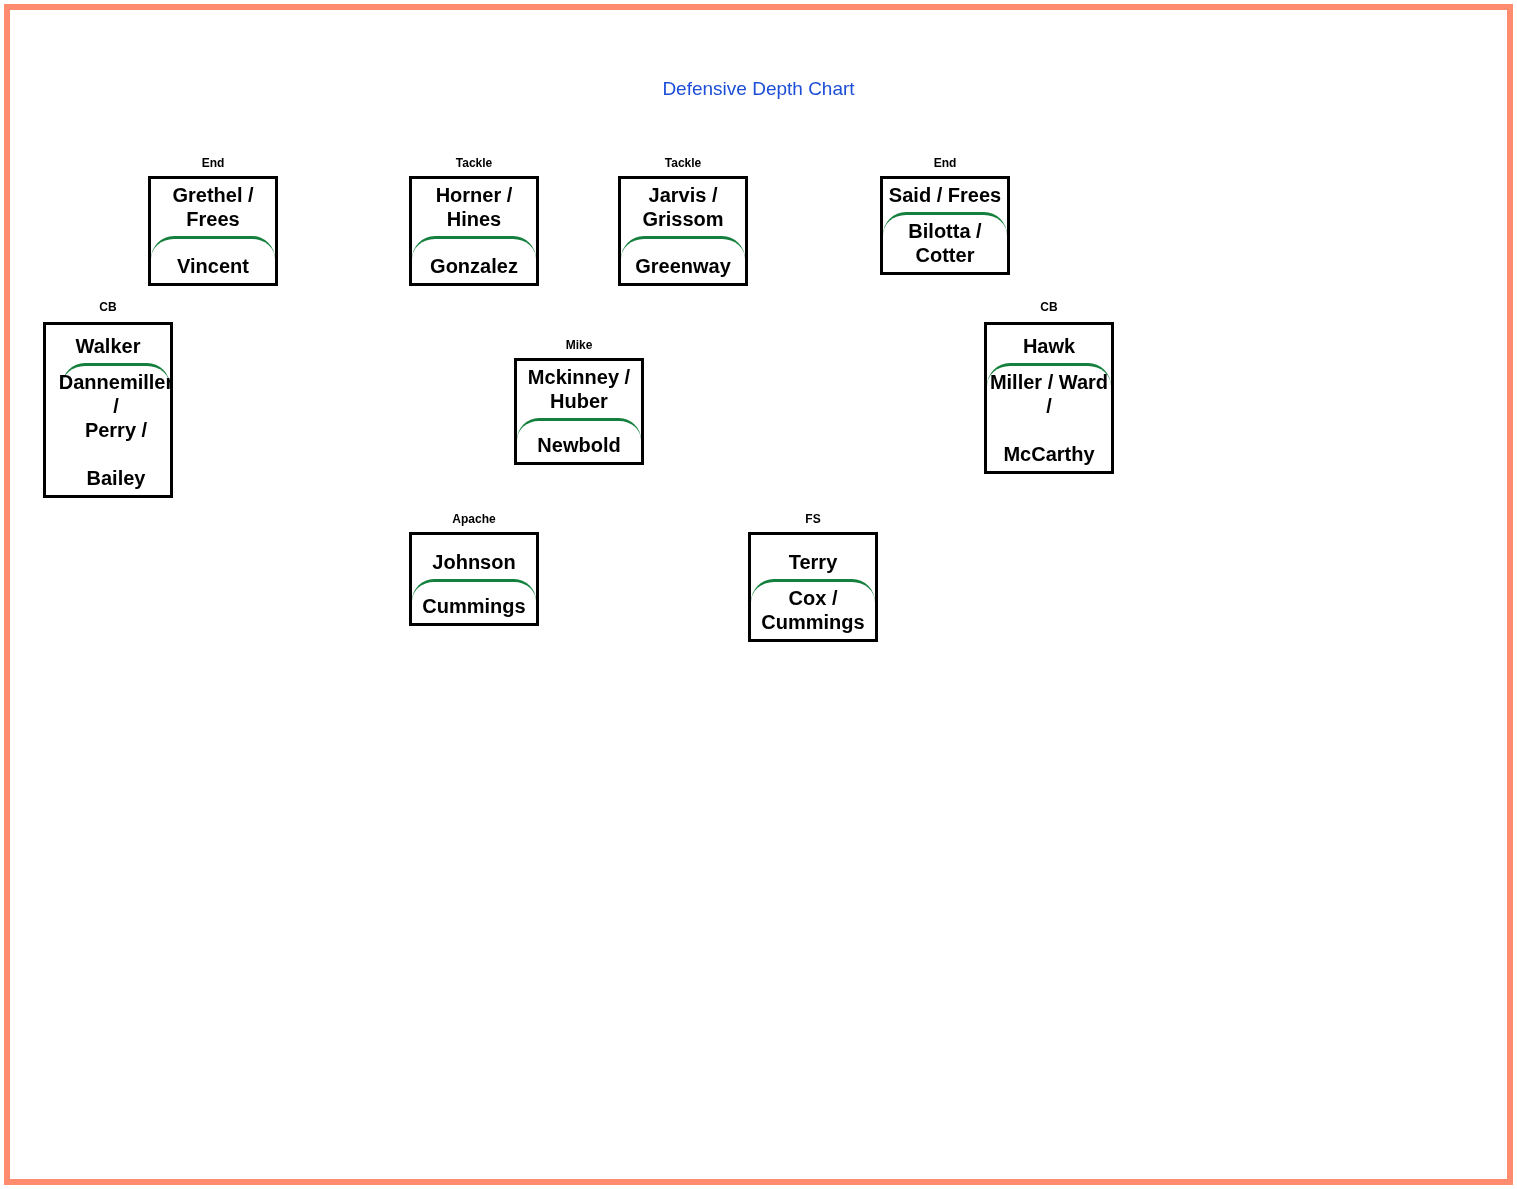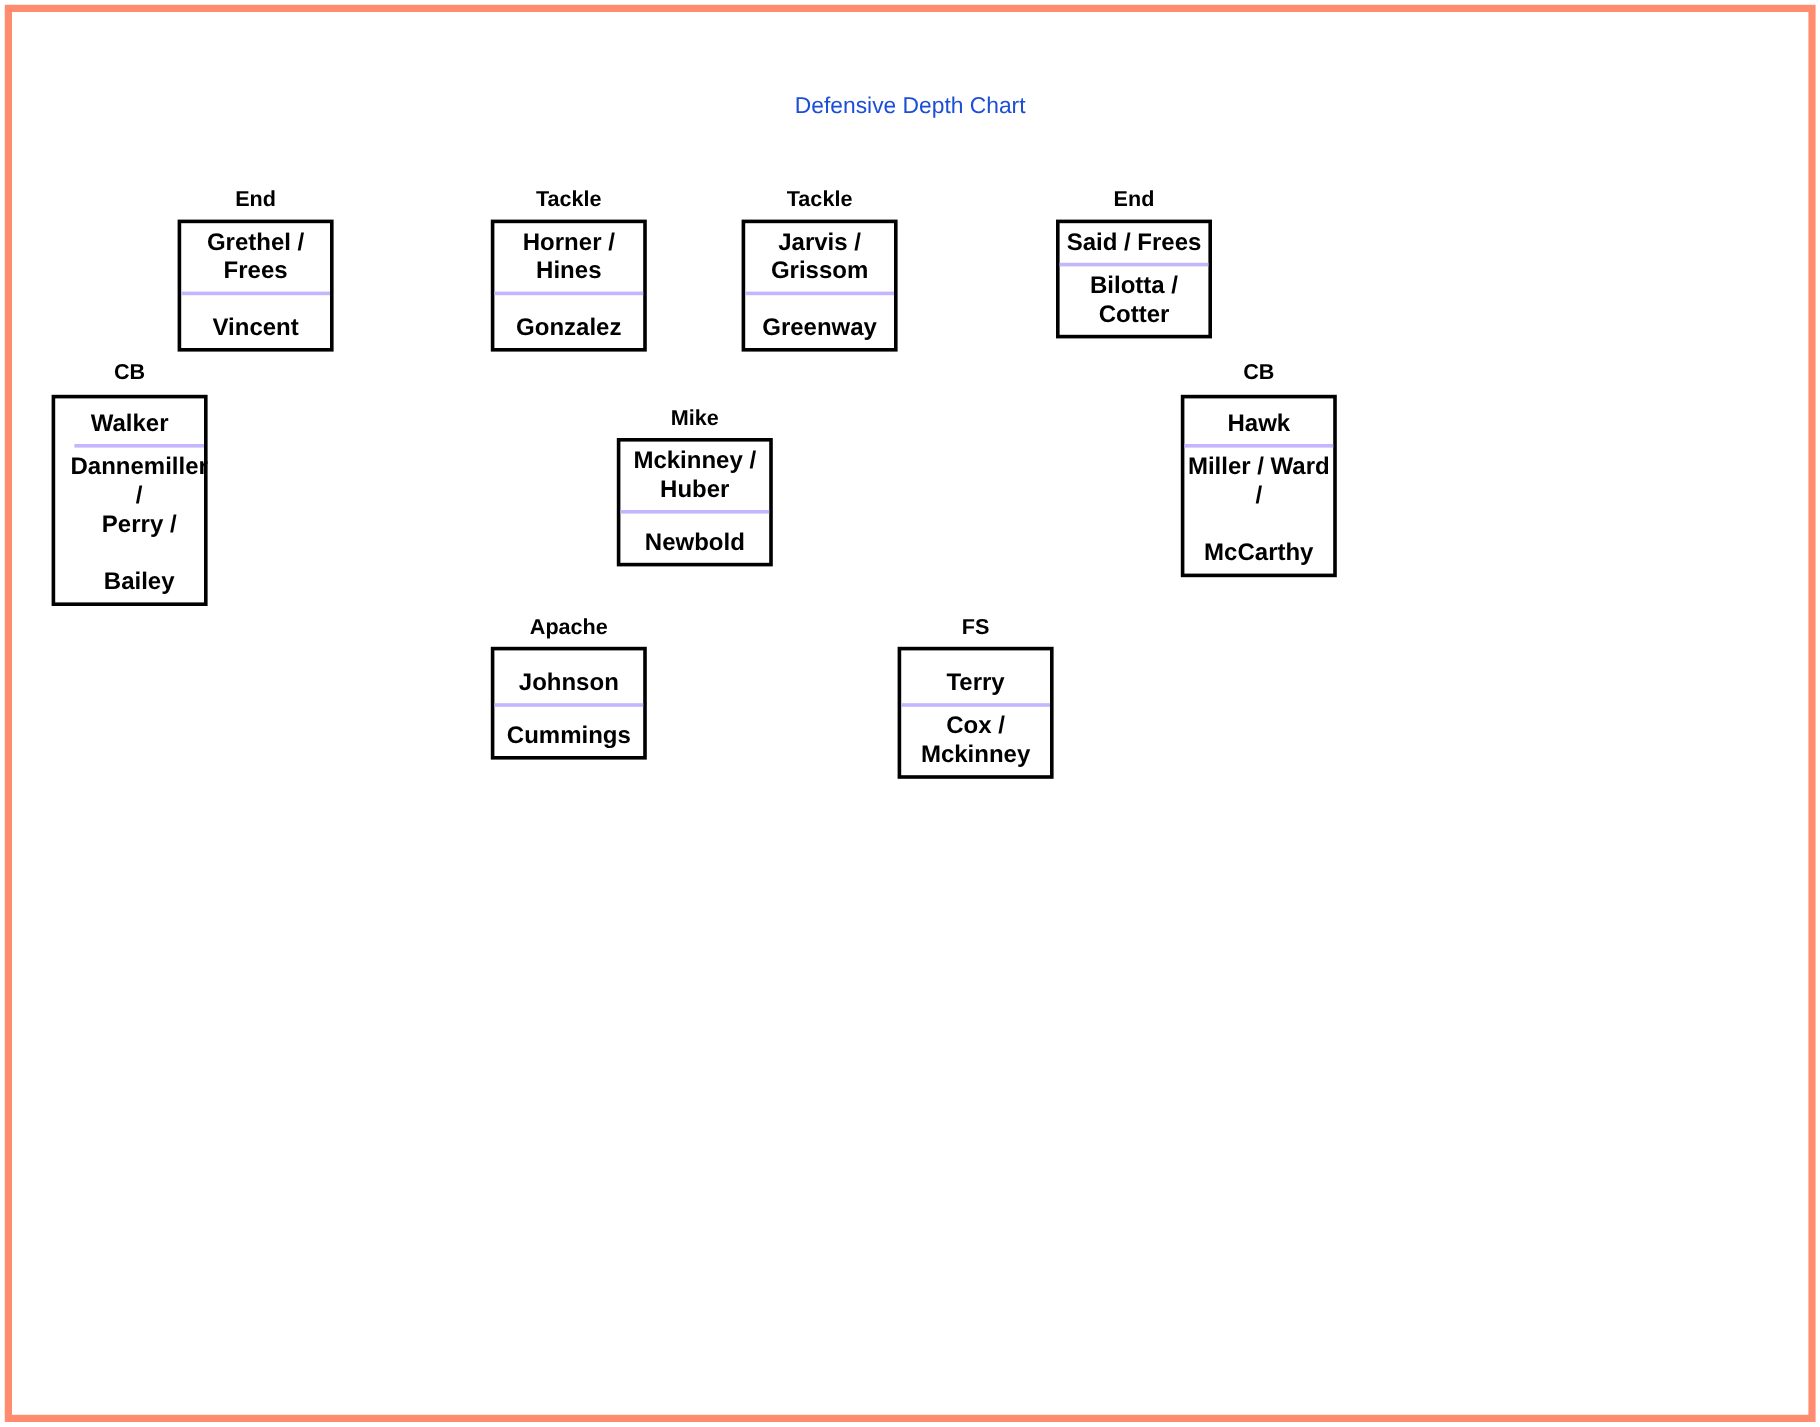--- a/index.html
+++ b/index.html
@@ -24,41 +24,42 @@
       font-size: 19px;
       font-weight: 400;
       color: #1d4ed8;
     }
     .pos {
       position: absolute;
       width: 130px;
       text-align: center;
     }
     .pos .label {
-      font-size: 18px;
+      font-size: 12px;
       font-weight: 700;
       color: #000;
       margin-bottom: 6px;
     }
     .pos .cells {
       border: 3px solid #000;
     }
     .pos .cell {
       display: flex;
       align-items: flex-end;
       justify-content: center;
       padding: 4px 2px 5px 2px;
       min-height: 44px;
       font-size: 20px;
       font-weight: 700;
       line-height: 1.2;
       white-space: pre-line;
     }
     .pos .cell + .cell {
-      border-top: 3px solid #c4b5fd;
+      border-top: 3px solid #15803d;
+      border-radius: 23px;
     }
 
     
     .r1 { top: 146px; }
     .r1 .cell { min-height: 47px; }
     .p-end-l   { left: 138px; }
     .p-tackle-l{ left: 399px; }
     .p-tackle-r{ left: 608px; }
     .p-end-r   { left: 870px; }
 
@@ -159,17 +160,17 @@
       <div class="cell">Johnson</div>
       <div class="cell">Cummings</div>
     </div>
   </div>
 
   <div class="pos r3 p-fs">
     <div class="label">FS</div>
     <div class="cells">
       <div class="cell">Terry</div>
       <div class="cell">Cox /
-Mckinney</div>
+Cummings</div>
     </div>
   </div>
 
 </div>
 
 </body></html>

